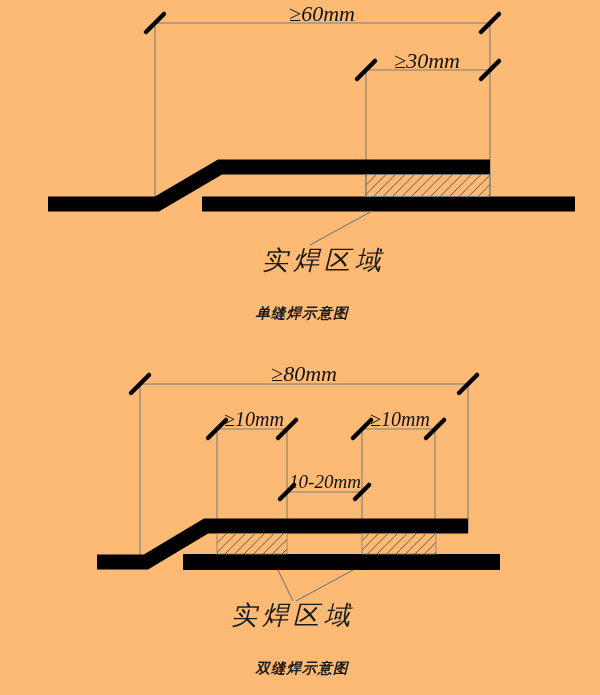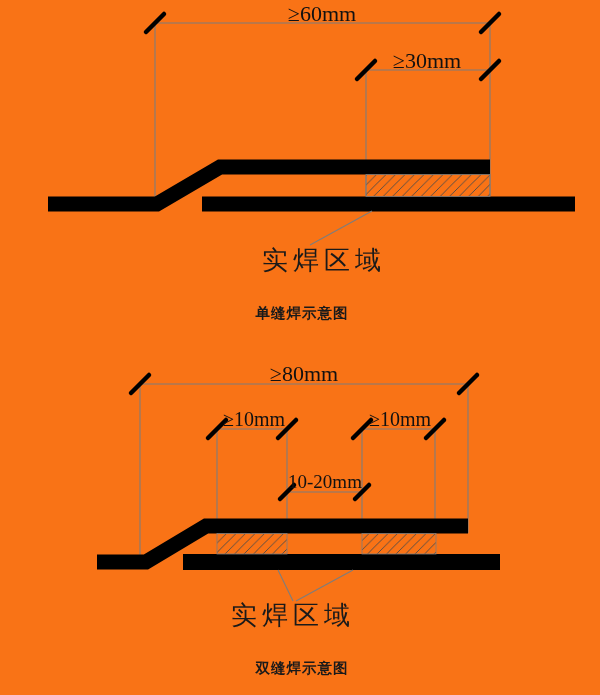--- a/index.html
+++ b/index.html
@@ -4,22 +4,23 @@
 <style>
   html, body {
     margin: 0;
     padding: 0;
     background: #ffffff;
   }
   .page {
     position: relative;
     width: 600px;
     height: 695px;
-    background: #f97316;
+    background: #fdba74;
     overflow: hidden;
+    font-style: italic;
   }
   svg { display: block; }
 
   .thin-line {
     stroke: #7d7d7d;
     stroke-width: 1.1;
     fill: none;
   }
   .tick {
     stroke: #000000;

